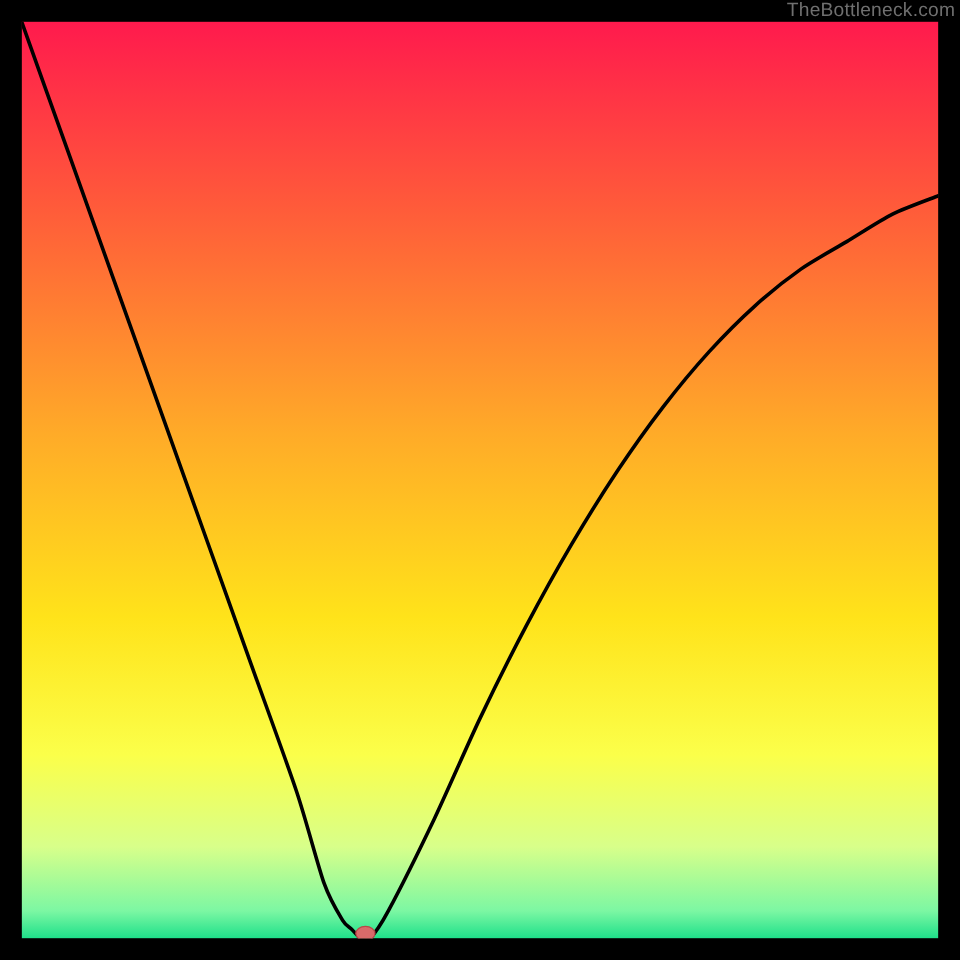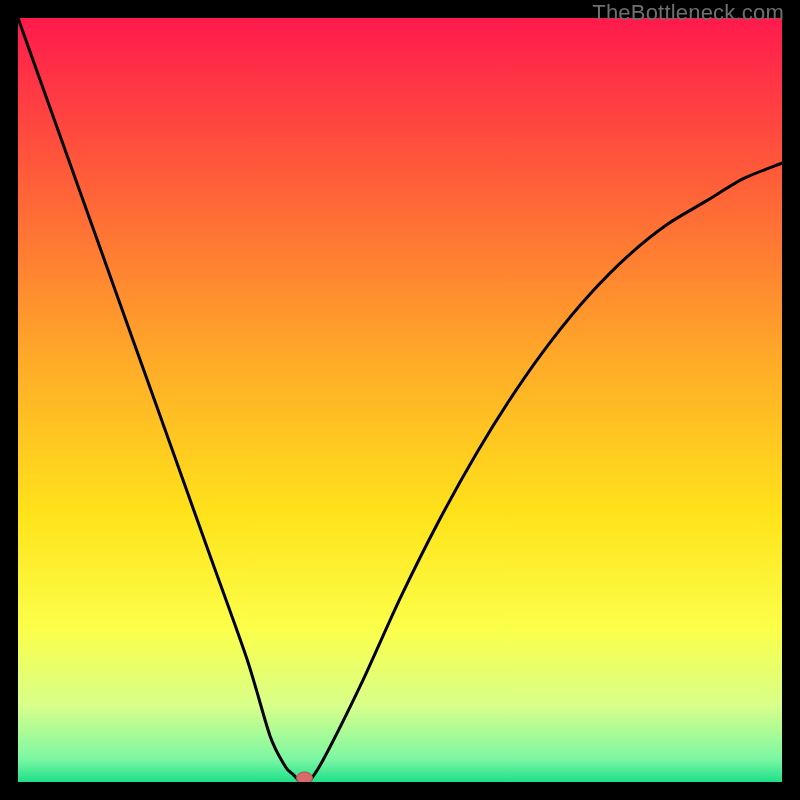--- a/index.html
+++ b/index.html
@@ -14,23 +14,23 @@
     position: absolute;
     left: 18px;
     top: 18px;
     width: 764px;
     height: 764px;
     background: #000;
   }
   .watermark {
     position: absolute;
     top: 0px;
-    right: 16px;
+    right: 4px;
     font-family: Arial, Helvetica, sans-serif;
-    font-size: 22px;
+    font-size: 16px;
     font-weight: 500;
     color: #6f6f6f;
     letter-spacing: 0.2px;
     user-select: none;
   }
   svg {
     position: absolute;
     left: 0;
     top: 0;
   }

